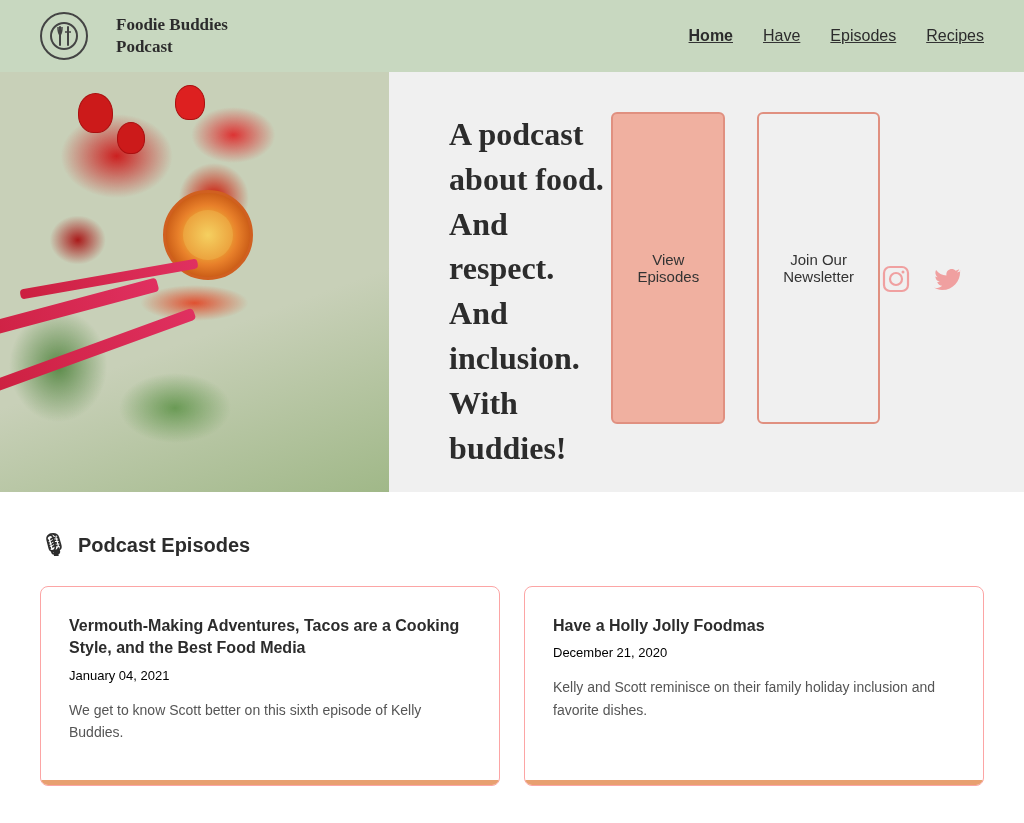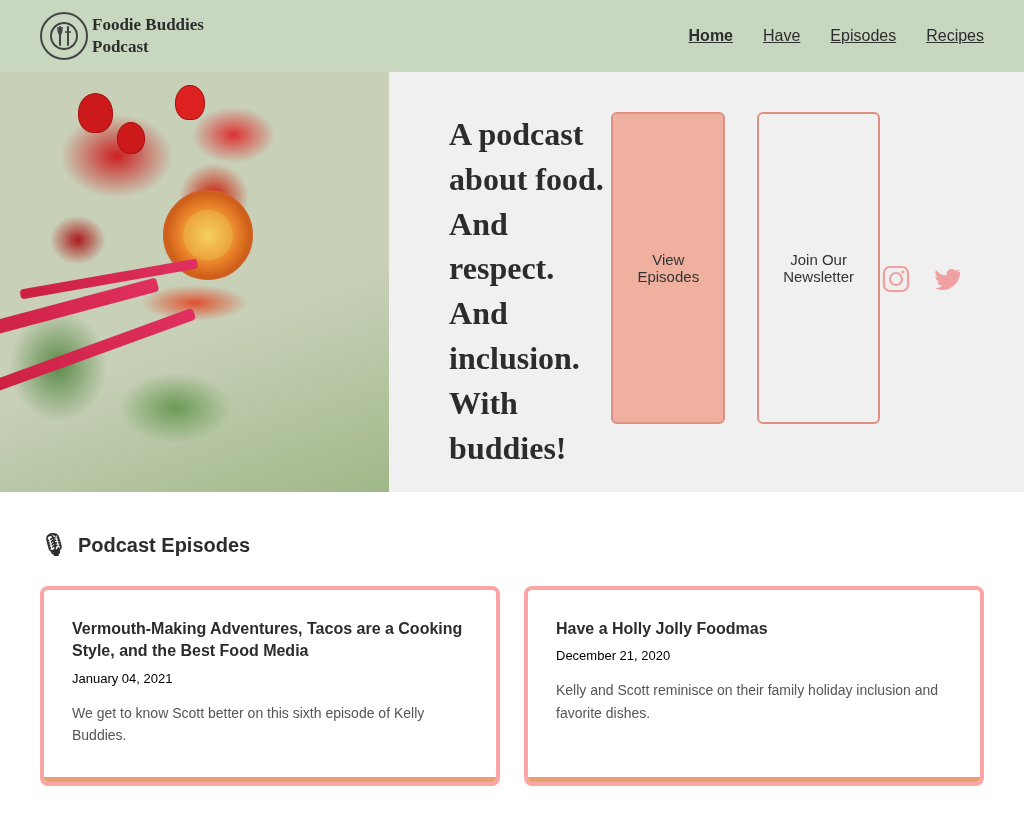--- a/index.html
+++ b/index.html
@@ -10,21 +10,21 @@
       display: flex;
       align-items: center;
       justify-content: space-between;
       background-color: #c8d8c0;
       padding: 10px 40px;
       height: 72px;
     }
     .logo-area {
       display: flex;
       align-items: center;
-      gap: 4px;
+      gap: 28px;
       justify-content: center;
     }
     .logo-icon {
       width: 48px;
       height: 48px;
       border: 2px solid #444;
       border-radius: 50%;
       display: flex;
       align-items: center;
       justify-content: center;
@@ -192,21 +192,21 @@
     .section-title-icon {
       font-size: 22px;
     }
 
     .episodes-grid {
       display: grid;
       grid-template-columns: 1fr 1fr;
       gap: 24px;
     }
     .episode-card {
-      border: 4px solid #fca5a5;
+      border: 1px solid #fca5a5;
       border-radius: 8px;
       padding: 28px 28px 0 28px;
       background: #fff;
       position: relative;
       overflow: hidden;
       min-height: 200px;
     }
     .episode-card::after {
       content: '';
       position: absolute;

